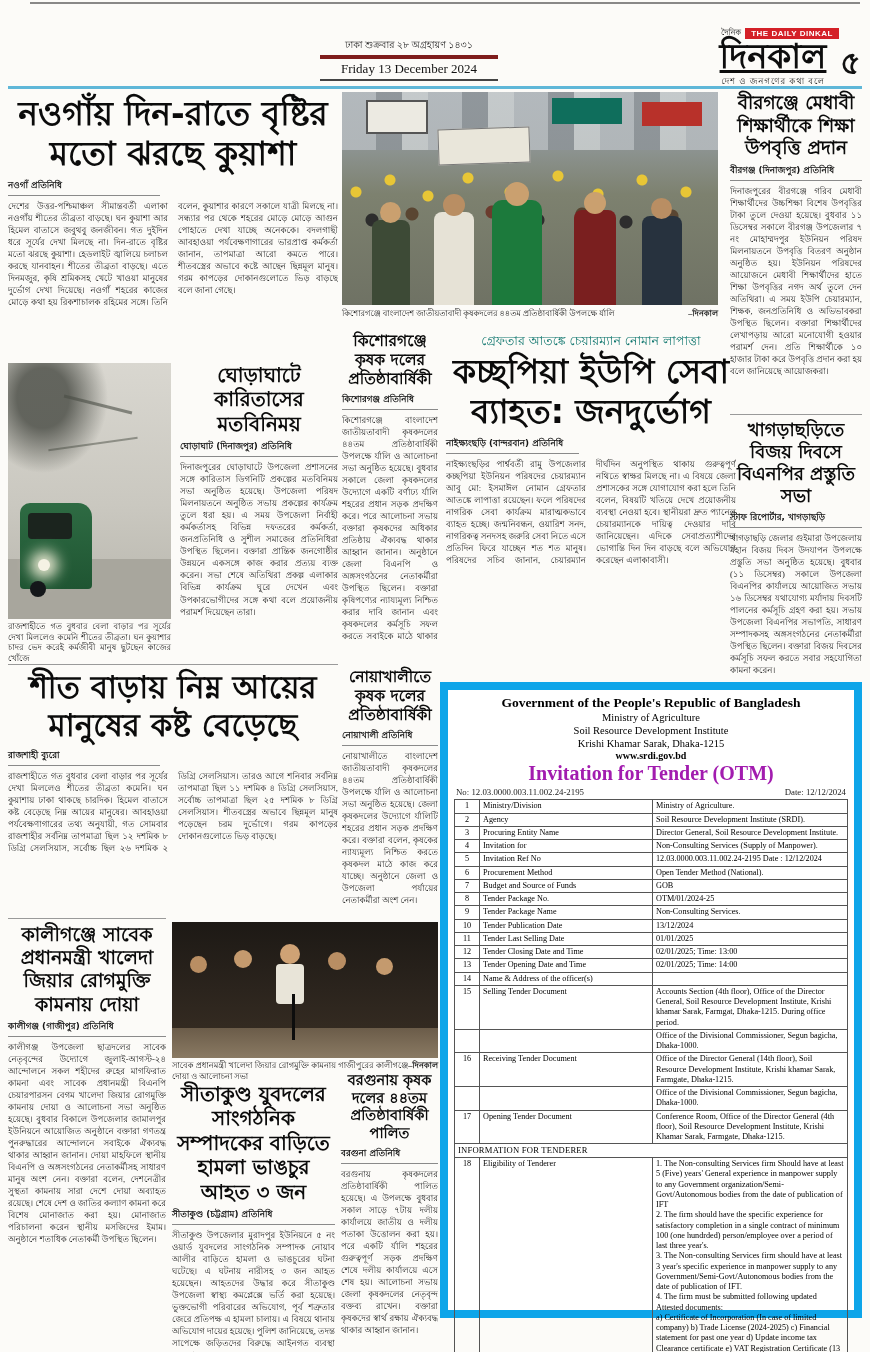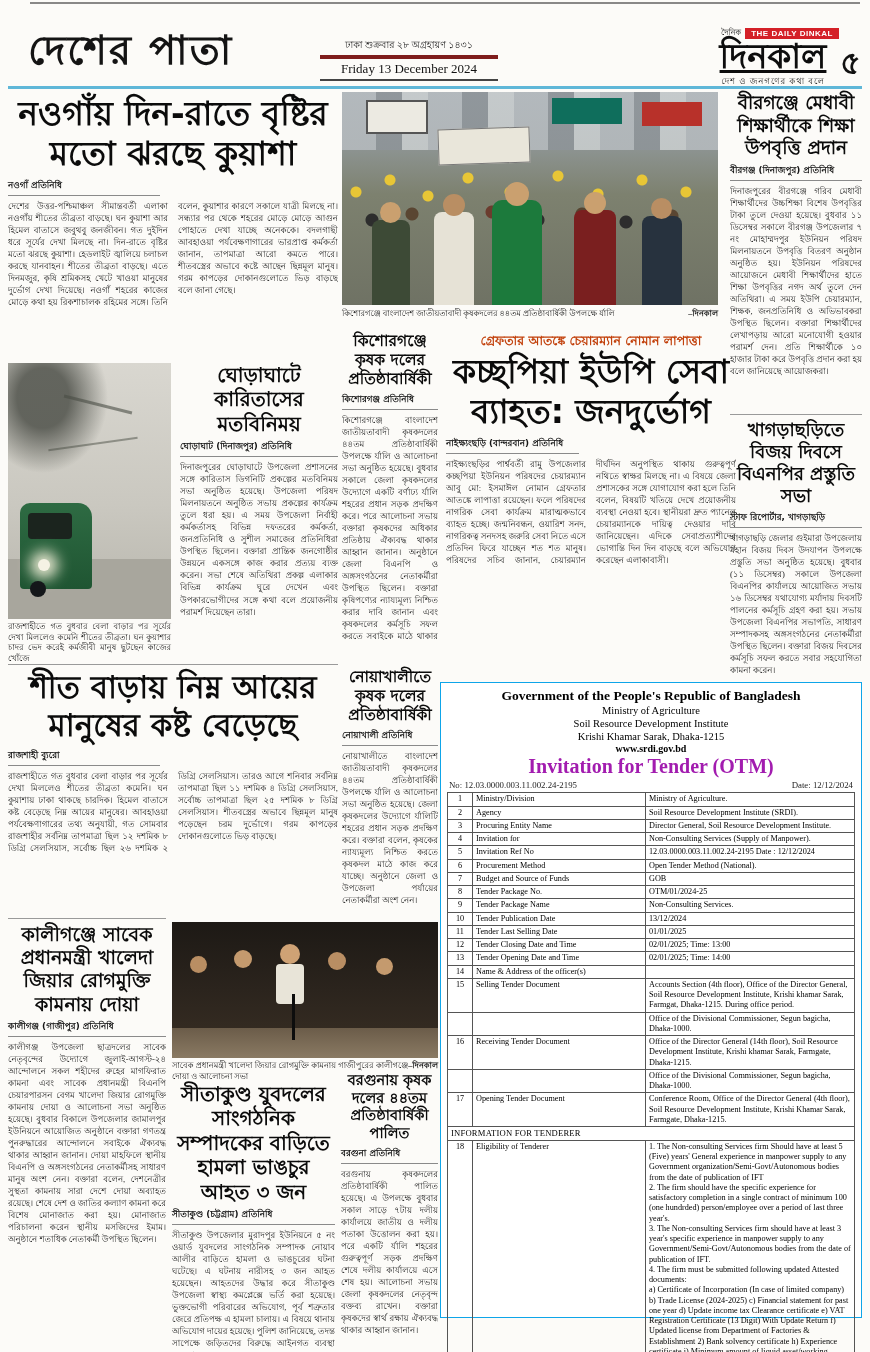--- a/index.html
+++ b/index.html
@@ -15,55 +15,52 @@
   .logoblock{width:150px;text-align:center;}
   .logo-daily{font-size:8px;text-align:left;margin-left:14px;color:#222;}
   .logo-redbox{display:inline-block;background:#d42027;color:#fff;font-family:"Liberation Sans",sans-serif;
                font-size:8px;font-weight:bold;padding:1px 6px;letter-spacing:.5px;}
   .logo-name{font-family:"DejaVu Sans",sans-serif;font-size:34px;font-weight:900;color:#0d0d0d;line-height:1.05;text-decoration:underline;}
   .logo-slogan{font-size:8.5px;color:#222;letter-spacing:1px;}
   .pagenum{font-family:"DejaVu Sans",sans-serif;font-size:32px;font-weight:800;color:#111;}
   .bluerule{position:absolute;left:8px;top:86px;width:854px;height:3px;background:#5fb7d8;}
   
   .headline{font-family:"DejaVu Sans",sans-serif;font-weight:800;color:#0b0b0b;text-align:center;line-height:1.22;}
-  .kicker{font-family:"DejaVu Sans",sans-serif;font-weight:700;font-size:12.5px;text-align:center;color:#c2410c;}
+  .kicker{font-family:"DejaVu Sans",sans-serif;font-weight:400;font-size:12.5px;text-align:center;color:#0f766e;}
   .byline{font-family:"DejaVu Sans",sans-serif;font-weight:700;font-size:8.8px;color:#161616;
           padding:3px 0 2px;border-bottom:1px solid #8a8a8a;margin-bottom:4px;}
   .body-text{font-size:8.6px;line-height:1.4;text-align:justify;color:#1e1e1e;overflow:hidden;}
   .cols2{column-count:2;column-gap:10px;}
   .caption{font-size:8.2px;line-height:1.3;color:#1a1a1a;text-align:justify;}
   .credit{font-weight:bold;white-space:nowrap;float:right;font-size:8.2px;}
   .topline{border-top:1px solid #9a9a9a;}
   
   .photo{position:absolute;overflow:hidden;}
   .ph{position:absolute;}
   
   .tenderbox{position:absolute;left:440px;top:682px;width:422px;height:636px;background:#fff;
-             border:1px solid #0ea5e9;box-sizing:border-box;padding:5px 6px 16px;font-family:"Liberation Serif",serif;}
+             border:8px solid #0ea5e9;box-sizing:border-box;padding:5px 6px 16px;font-family:"Liberation Serif",serif;}
   .t-h1{text-align:center;font-size:13.5px;font-weight:bold;color:#000;}
   .t-h2{text-align:center;font-size:10.5px;color:#000;line-height:1.25;}
   .t-h2b{text-align:center;font-size:10px;font-weight:bold;color:#000;}
   .t-title{text-align:center;font-size:20px;font-weight:bold;color:#a21caf;margin:1px 0 2px;}
   .t-refline{display:flex;justify-content:space-between;font-size:8.8px;margin:0 2px 2px;}
   table.tt{width:100%;border-collapse:collapse;font-size:8.2px;line-height:1.25;color:#000;}
   table.tt td{border:1px solid #555;padding:1px 3px;vertical-align:top;}
   td.tno{width:18px;text-align:center;}
   td.tlabel{width:166px;}
   .prewrap{white-space:pre-line;}
   .infohdr{font-size:8.6px;letter-spacing:.2px;}
 </style>
 </head>
 <body>
 
 <div id="page">
   <div class="scanline"></div>
 
-  <div class="abs" style="left:28px;top:30px;">
-    <span class="section-title">দেশের পাতা</span>
-  </div>
   <div class="abs dateblock" style="left:320px;top:38px;">
     <div class="date-bn">ঢাকা শুক্রবার ২৮ অগ্রহায়ণ ১৪৩১</div>
     <div class="date-en">Friday 13 December 2024</div>
   </div>
   <div class="abs logoblock" style="left:698px;top:26px;">
     <div style="display:flex;align-items:flex-end;justify-content:center;gap:4px;">
       <span class="logo-daily">দৈনিক</span>
       <span class="logo-redbox">THE DAILY DINKAL</span>
     </div>
     <div class="logo-name">দিনকাল</div>

